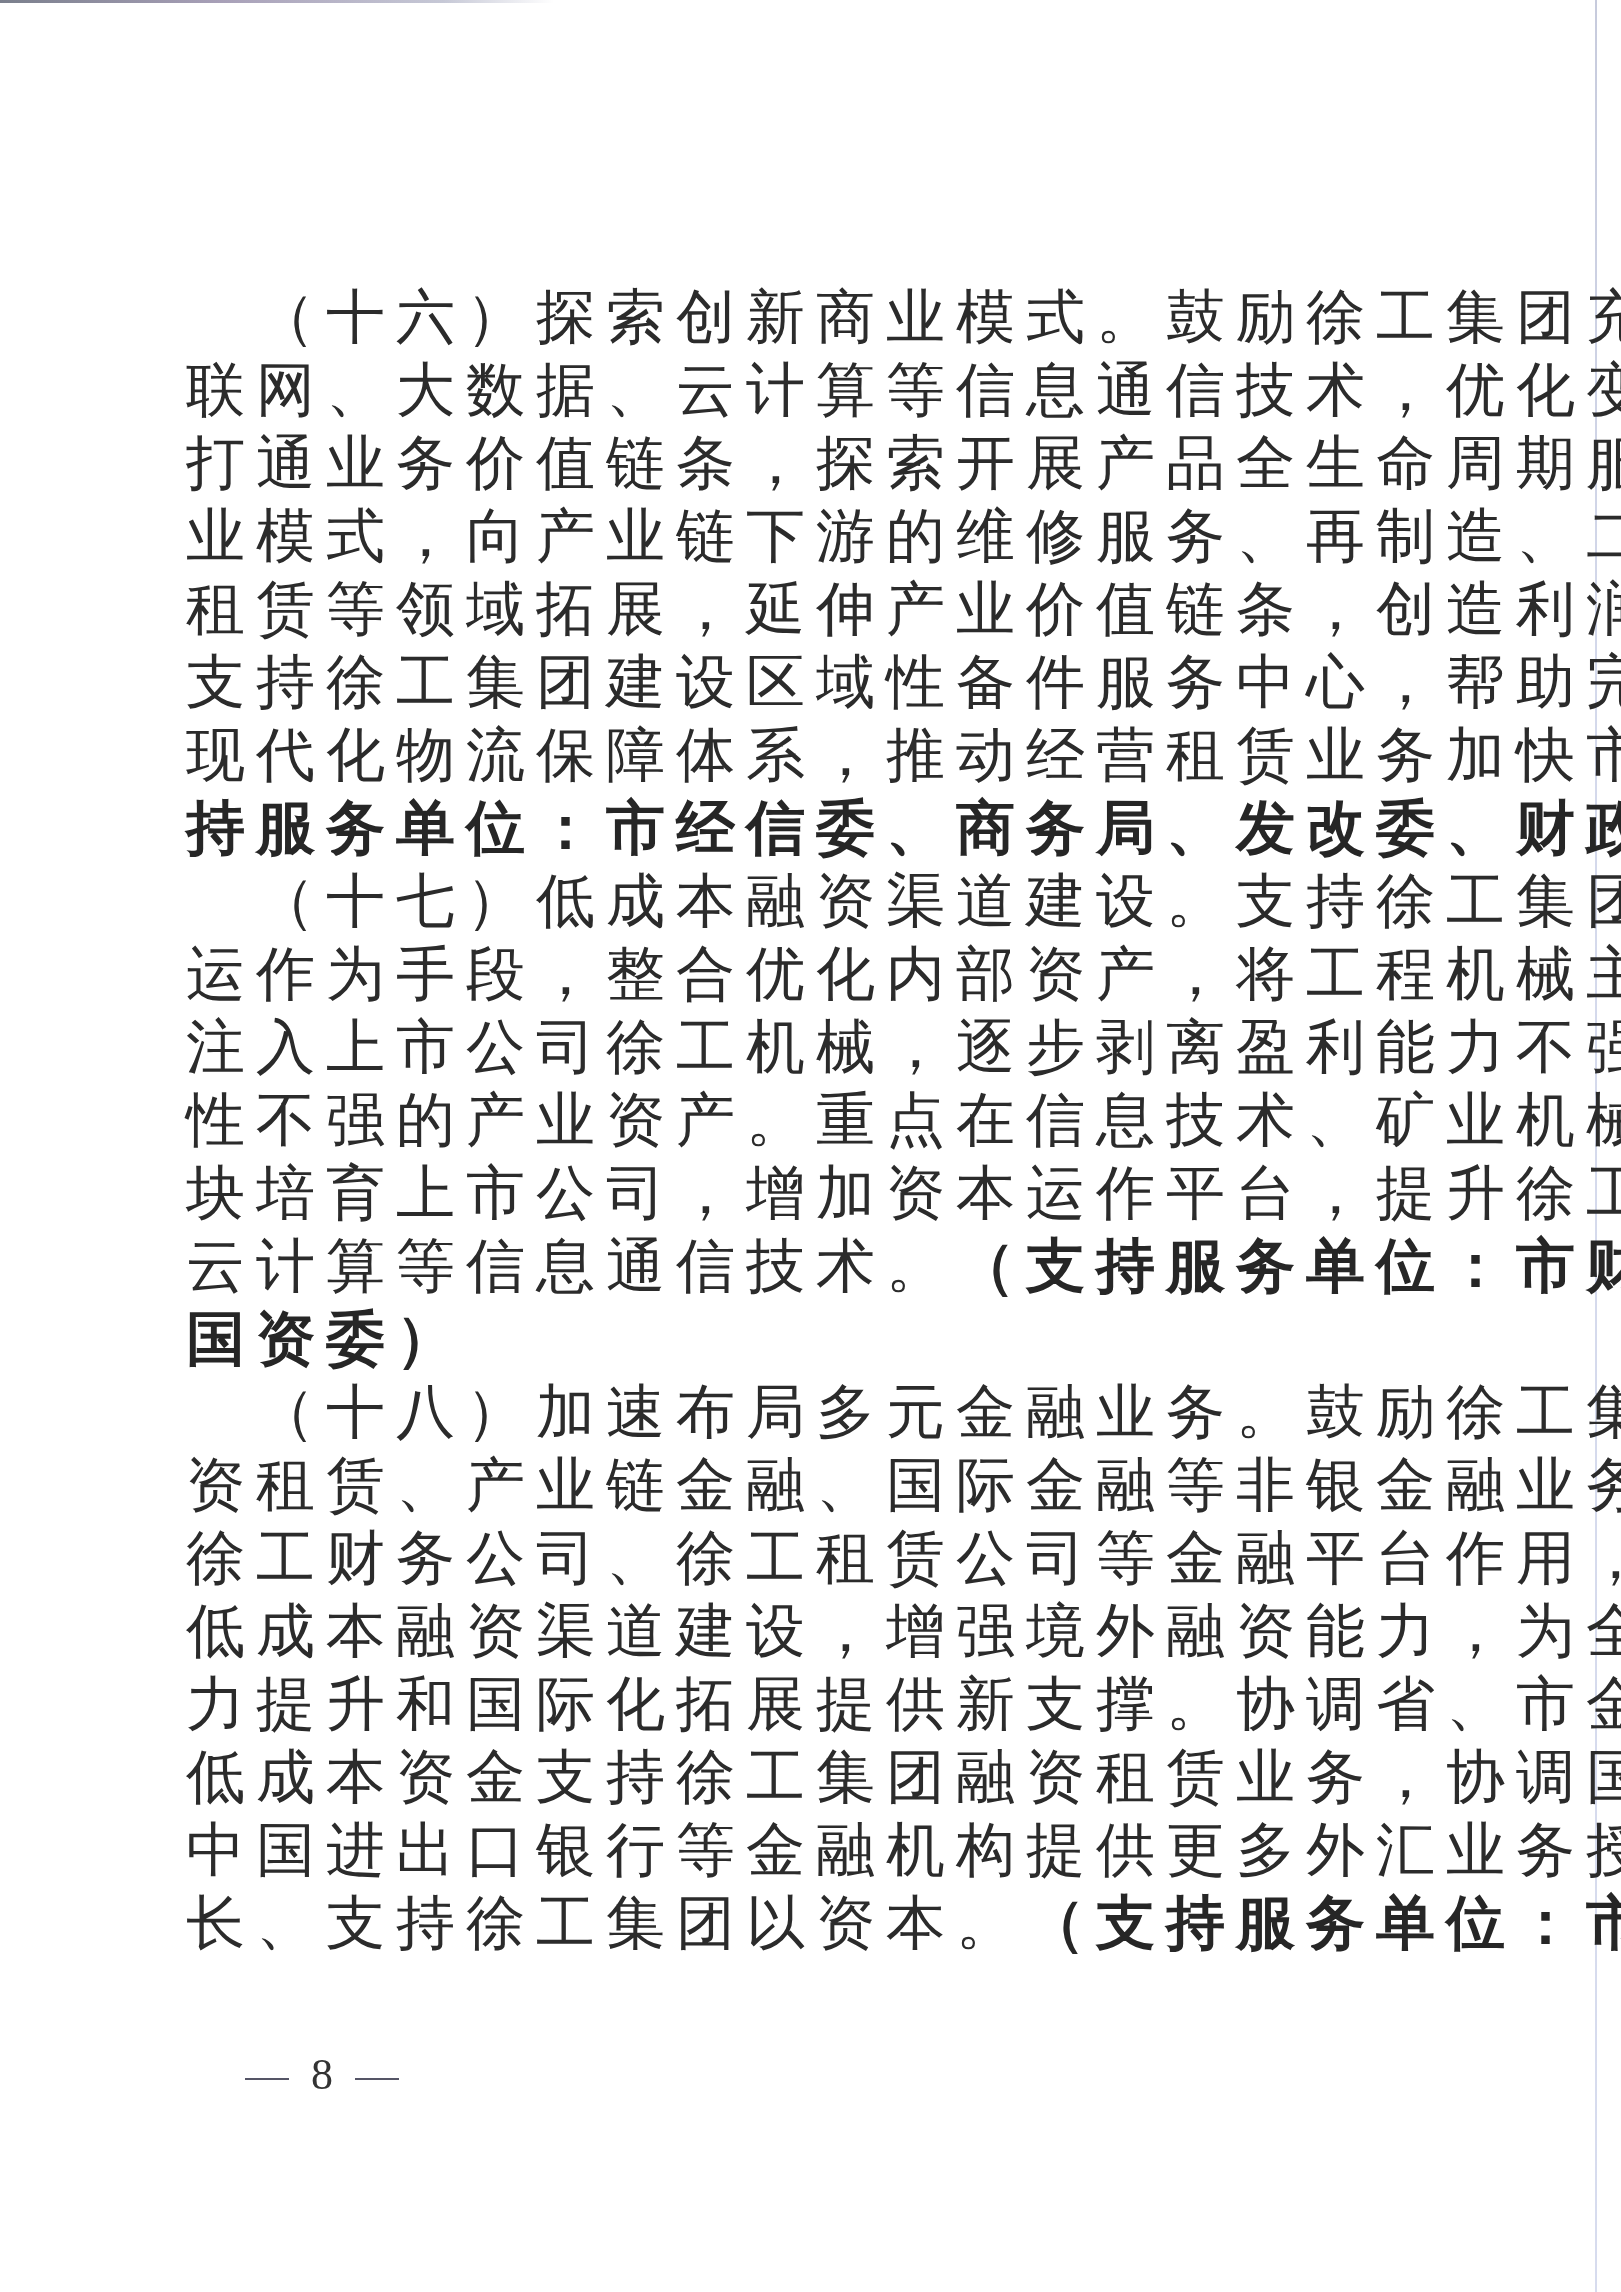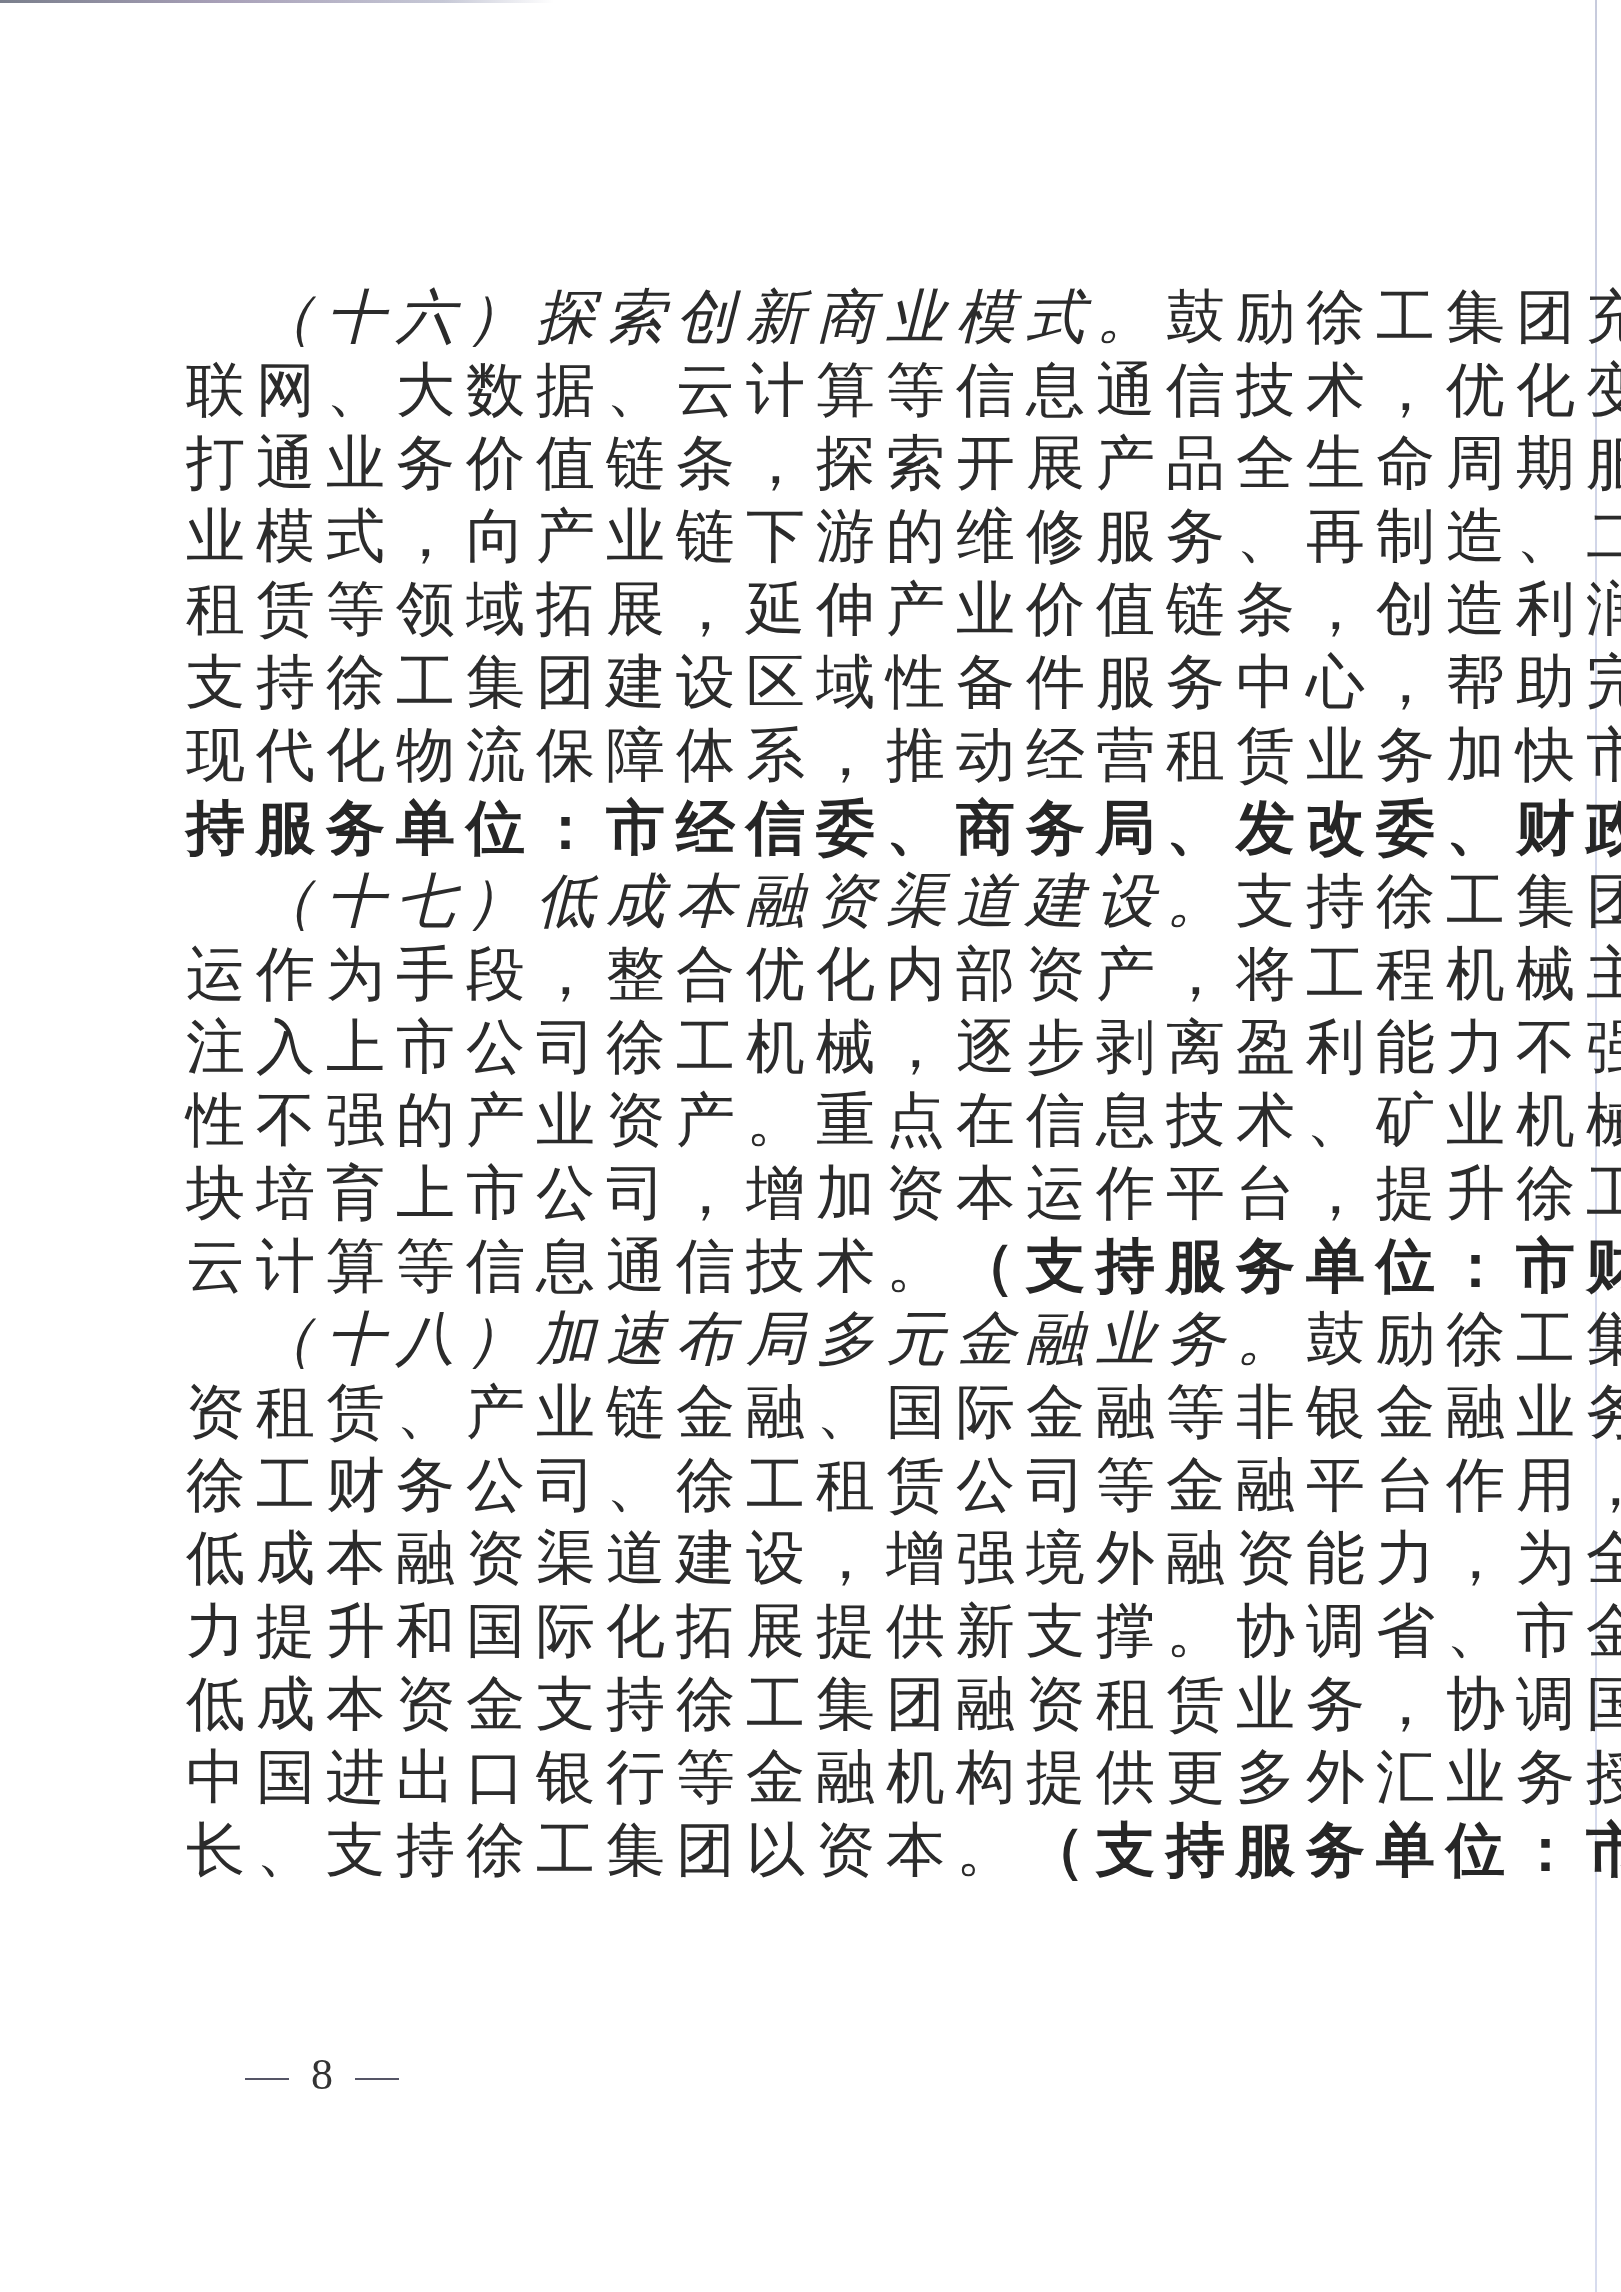--- a/index.html
+++ b/index.html
@@ -45,21 +45,20 @@
     font-size: 59px;
     letter-spacing: 11px;
     white-space: nowrap;
     color: #2b2b2b;
   }
   .line.indent {
     padding-left: 70px;
   }
   .line .heading {
     font-weight: normal;
-    font-style: italic;
   }
   .line .support {
     font-weight: bold;
     color: #262626;
   }
   .page-number {
     position: absolute;
     left: 223px;
     top: 2049px;
     font-family: "Liberation Serif", "DejaVu Serif", serif;
@@ -93,20 +92,21 @@
       <div class="line"><span class="body-text">现代化物流保障体系，推动经营租赁业务加快市场布局。</span></div>
       <div class="line"><span class="support">持服务单位：市经信委、商务局、发改委、财政局）</span></div>
     </div>
     <div>
       <div class="line indent"><span class="heading">（十七）低成本融资渠道建设。</span><span class="body-text">支持徐工集团以资本</span></div>
       <div class="line"><span class="body-text">运作为手段，整合优化内部资产，将工程机械主业优质资产</span></div>
       <div class="line"><span class="body-text">注入上市公司徐工机械，逐步剥离盈利能力不强或主业协同</span></div>
       <div class="line"><span class="body-text">性不强的产业资产。重点在信息技术、矿业机械等新业务板</span></div>
       <div class="line"><span class="body-text">块培育上市公司，增加资本运作平台，提升徐工集团融资能</span></div>
       <div class="line"><span class="body-text">云计算等信息通信技术。</span><span class="support">（支持服务单位：市财政局、金融办、</span></div>
+      <div class="line"><span class="support">国资委）</span></div>
     </div>
     <div>
       <div class="line indent"><span class="heading">（十八）加速布局多元金融业务。</span><span class="body-text">鼓励徐工集团发展融</span></div>
       <div class="line"><span class="body-text">资租赁、产业链金融、国际金融等非银金融业务，充分发挥</span></div>
       <div class="line"><span class="body-text">徐工财务公司、徐工租赁公司等金融平台作用，加强多元化、</span></div>
       <div class="line"><span class="body-text">低成本融资渠道建设，增强境外融资能力，为全价值链竞争</span></div>
       <div class="line"><span class="body-text">力提升和国际化拓展提供新支撑。协调省、市金融机构提供</span></div>
       <div class="line"><span class="body-text">低成本资金支持徐工集团融资租赁业务，协调国家开发银行、</span></div>
       <div class="line"><span class="body-text">中国进出口银行等金融机构提供更多外汇业务授信以及期限</span></div>
       <div class="line"><span class="body-text">长、支持徐工集团以资本。</span><span class="support">（支持服务单位：市财政局、金</span></div>

